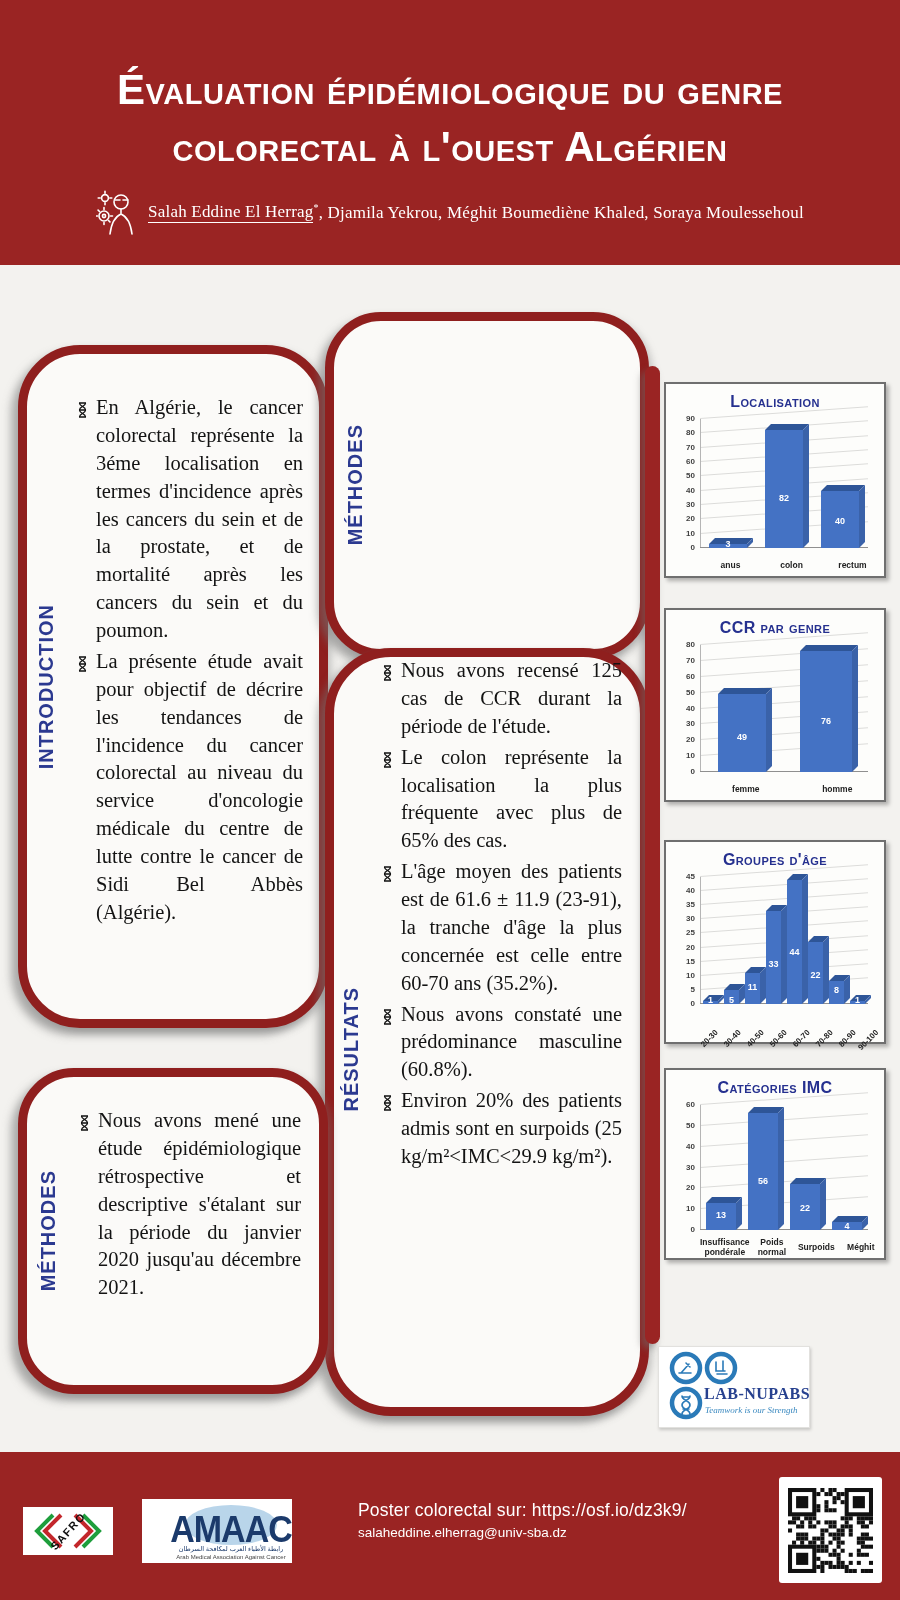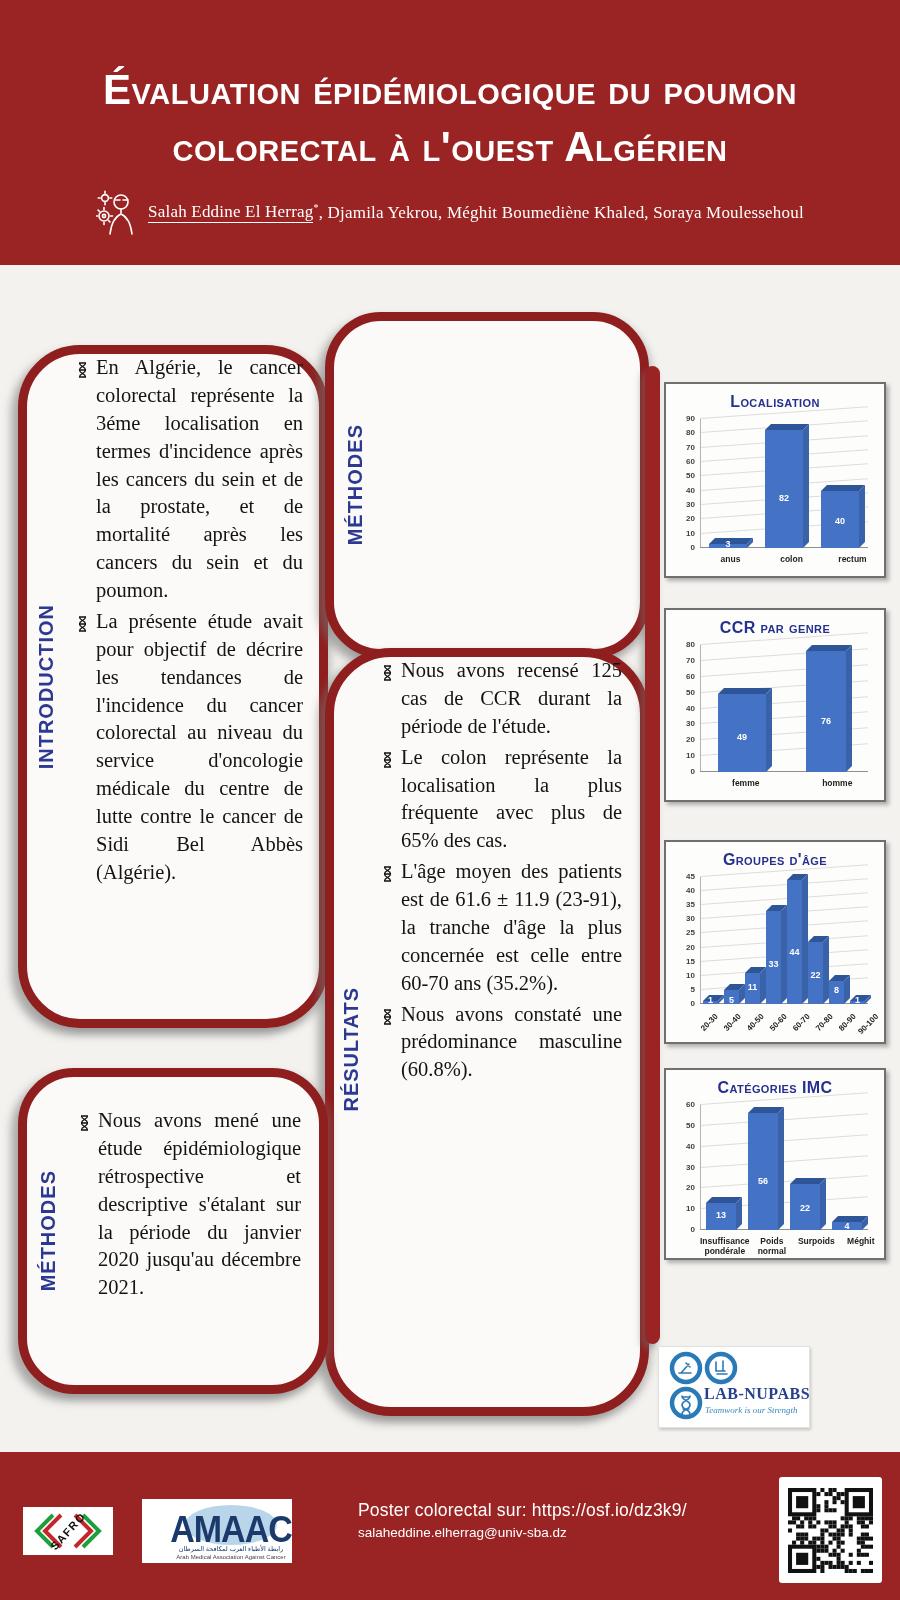--- a/index.html
+++ b/index.html
@@ -24,21 +24,21 @@
   .p-met1 {left:325px;top:312px;width:306px;height:328px;border-radius:56px;}
   .p-res  {left:325px;top:648px;width:306px;height:750px;border-radius:66px;}
   .p-met2 {left:18px;top:1068px;width:292px;height:308px;border-radius:56px;}
   .vlabel{position:absolute;writing-mode:vertical-rl;transform:rotate(180deg);
           font-family:"Liberation Sans",sans-serif;font-weight:700;font-size:20px;
           letter-spacing:1px;color:#2B3990;}
   .p-intro .vlabel{left:8px;top:0;bottom:0;margin:auto;height:max-content;}
   .p-met1 .vlabel,.p-met2 .vlabel{left:10px;top:0;bottom:0;margin:auto;height:max-content;}
   .p-res .vlabel{left:6px;top:330px;}
   .bullets{position:absolute;top:0;bottom:0;overflow:hidden;}
-  .p-intro .bullets{left:50px;right:16px;}
+  .p-intro .bullets{left:50px;right:16px;padding-top:40px;}
   .p-met1 .bullets{left:52px;right:18px;padding-top:36px;}
   .p-res  .bullets{left:48px;right:18px;}
   .p-met2 .bullets{left:52px;right:18px;padding-top:30px;}
   .bullet{display:flex;gap:8px;margin-bottom:3px;}
   .dna{flex:none;margin-top:8px;}
   .btxt{text-align:justify;font-size:20.5px;line-height:1.36;color:#131313;}
   
   .divider{position:absolute;left:645px;top:366px;width:15px;height:978px;background:#9A2423;
            border-radius:10px;box-shadow:-4px 5px 7px rgba(110,110,110,.5);}
   .chart-card{position:absolute;left:664px;width:218px;background:#FDFDFB;
@@ -58,21 +58,21 @@
          font:700 8px "Liberation Sans",sans-serif;color:#3F3F3F;}
   .bars{position:absolute;inset:0;display:flex;align-items:flex-end;}
   .bcell{flex:1;display:flex;justify-content:center;align-items:flex-end;height:100%;}
   .bar{position:relative;background:#4472C4;}
   .btop{position:absolute;left:0;top:-6px;width:100%;height:6px;background:#2E5597;
         transform:skewX(-45deg);transform-origin:0 100%;}
   .bside{position:absolute;right:-6px;top:0;width:6px;height:100%;background:#3A62A9;
          transform:skewY(-45deg);transform-origin:0 0;}
   .bval{position:absolute;left:0;width:100%;text-align:center;
         font:700 9px "Liberation Sans",sans-serif;color:#fff;}
-  .xlabels{display:flex;margin:0 1px 0 34px;height:24px;}
+  .xlabels{display:flex;margin:0 1px 0 34px;height:24px;align-items:center;}
   .xcell{flex:1;text-align:center;font:700 8.5px "Liberation Sans",sans-serif;color:#222;
          white-space:pre-line;line-height:1.15;padding-top:3px;}
   .cc3 .xlabels{height:34px;}
   .cc3 .xcell{position:relative;}
   .cc3 .xcell span{position:absolute;top:4px;right:40%;transform:rotate(-45deg);
                    transform-origin:100% 0;white-space:nowrap;font-size:8px;}
   
   .lab-card{position:absolute;left:658px;top:1346px;width:150px;height:80px;background:#fff;
             border:1px solid #E2E1DE;box-shadow:1px 2px 3px rgba(0,0,0,.18);}
   .udl{position:absolute;left:802px;top:1326px;}
@@ -86,21 +86,21 @@
   .qr-card{position:absolute;left:779px;top:25px;width:103px;height:106px;background:#fff;
            border-radius:3px;display:flex;align-items:center;justify-content:center;}
 </style>
 </head>
 <body>
 
 <div class="poster">
 
   <div class="band top">
     <div class="title">
-      <div>Évaluation épidémiologique du poumon</div>
+      <div>Évaluation épidémiologique du genre</div>
       <div>colorectal à l'ouest Algérien</div>
     </div>
     <div class="authors">
       <svg class="sci" width="42" height="48" viewBox="0 0 42 48">
         <g fill="none" stroke="#fff" stroke-width="1.6" stroke-linecap="round">
           <circle cx="25" cy="14" r="7"></circle>
           <path d="M25 21 l0 4 M14 46 q2-16 11-20 q9 4 11 20"></path>
           <path d="M19 12 h5 M27 12 h5"></path>
           <circle cx="9" cy="10" r="3.4"></circle>
           <path d="M9 5.2 v-2 M9 14.8 v2 M4.2 10 h-2 M13.8 10 h2"></path>
@@ -175,20 +175,29 @@
       </div>
       <div class="bullet">
         <svg class="dna" width="11" height="16" viewBox="0 0 11 16">
             <g stroke="#111" stroke-width="1.3" fill="none">
               <path d="M2 1 h7 M2 15 h7 M2 8 h7"></path>
               <path d="M2.5 1 C2.5 5 8.5 4 8.5 8 M8.5 1 C8.5 5 2.5 4 2.5 8 M2.5 8 C2.5 12 8.5 11 8.5 15 M8.5 8 C8.5 12 2.5 11 2.5 15"></path>
             </g>
           </svg>
         <div class="btxt">Nous avons constaté une prédominance masculine (60.8%).</div>
       </div>
+      <div class="bullet">
+        <svg class="dna" width="11" height="16" viewBox="0 0 11 16">
+            <g stroke="#111" stroke-width="1.3" fill="none">
+              <path d="M2 1 h7 M2 15 h7 M2 8 h7"></path>
+              <path d="M2.5 1 C2.5 5 8.5 4 8.5 8 M8.5 1 C8.5 5 2.5 4 2.5 8 M2.5 8 C2.5 12 8.5 11 8.5 15 M8.5 8 C8.5 12 2.5 11 2.5 15"></path>
+            </g>
+          </svg>
+        <div class="btxt">Environ 20% des patients admis sont en surpoids (25 kg/m²&lt;IMC&lt;29.9 kg/m²).</div>
+      </div>
     </div>
   </div>
 
   <div class="panel p-met2">
     <div class="vlabel">MÉTHODES</div>
     <div class="bullets">
       <div class="bullet">
         <svg class="dna" width="11" height="16" viewBox="0 0 11 16">
             <g stroke="#111" stroke-width="1.3" fill="none">
               <path d="M2 1 h7 M2 15 h7 M2 8 h7"></path>
@@ -283,21 +292,21 @@
         <div class="baseline"></div>
         <div class="bars">
           <div class="bcell">
             <div class="bar" style="width: 48px; height: 61.25%;">
               <div class="btop"></div>
               <div class="bside"></div>
               <div class="bval" style="bottom: 38%;">49</div>
             </div>
           </div>
           <div class="bcell">
-            <div class="bar" style="width: 40px; height: 95%; margin-top: 16px;">
+            <div class="bar" style="width: 52px; height: 95%; margin-top: 16px;">
               <div class="btop"></div>
               <div class="bside"></div>
               <div class="bval" style="bottom: 38%;">76</div>
             </div>
           </div>
         </div>
       </div>
       <div class="xlabels">
         <div class="xcell">femme</div>
         <div class="xcell">homme</div>

